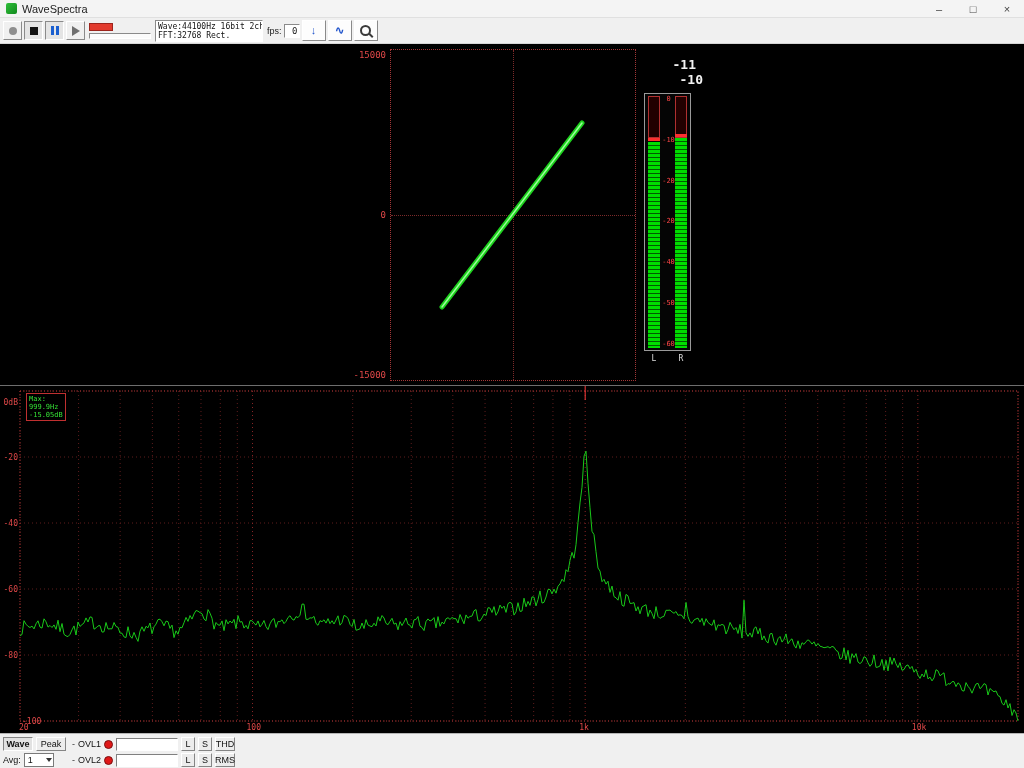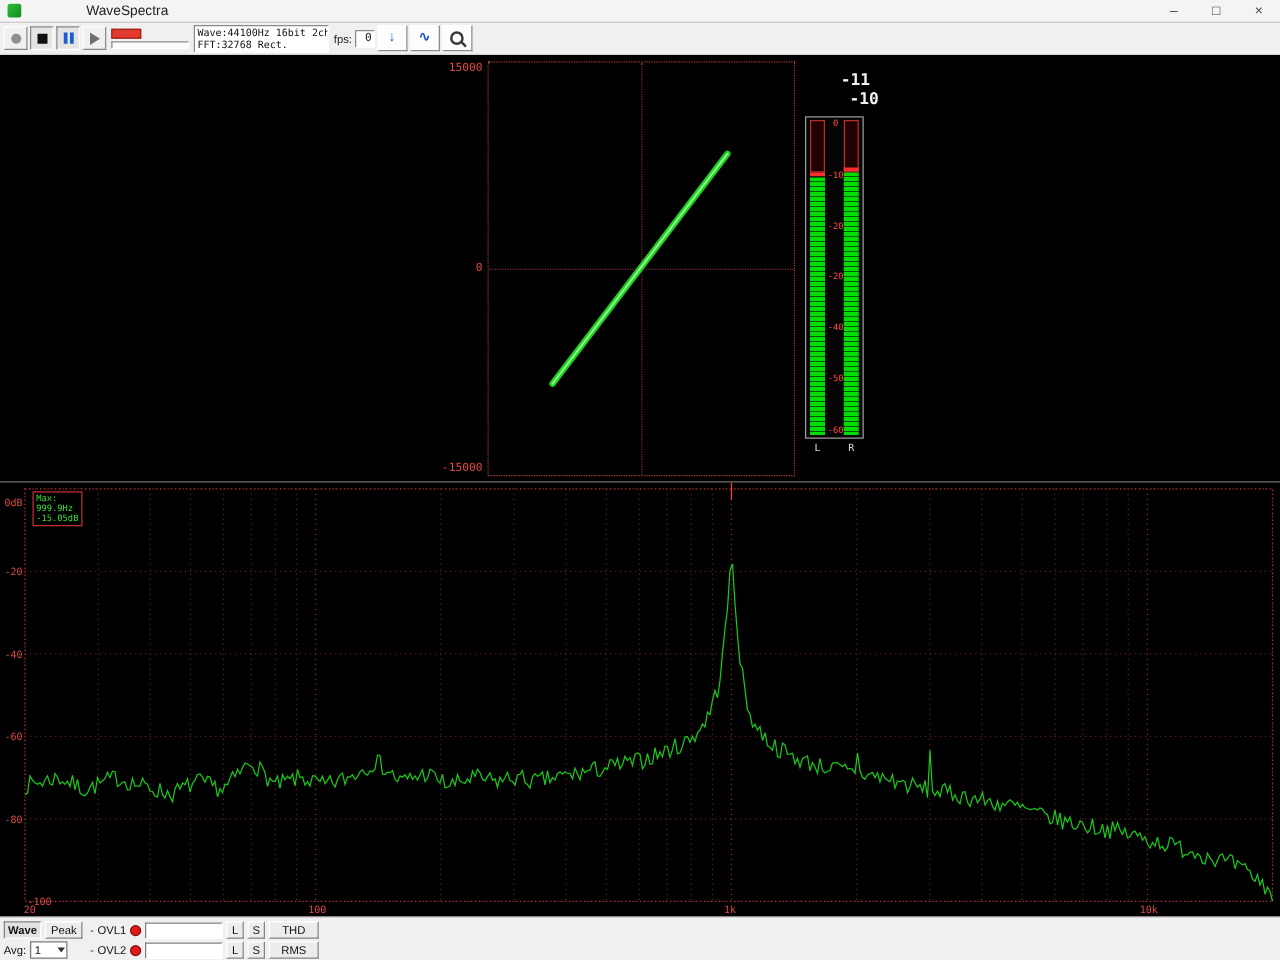--- a/index.html
+++ b/index.html
@@ -1,18 +1,18 @@
 <!DOCTYPE html>
 <html><head>
 <meta charset="utf-8">
 <style>
   html,body{margin:0;padding:0;}
   body{width:1024px;height:768px;background:#000;font-family:"Liberation Sans",sans-serif;overflow:hidden;position:relative;}
   
-  .titlebar{height:18px;background:#f4f4f4;display:flex;align-items:center;box-sizing:border-box;border-bottom:1px solid #e0e0e0;gap:47px;}
+  .titlebar{height:18px;background:#f4f4f4;display:flex;align-items:center;box-sizing:border-box;border-bottom:1px solid #e0e0e0;}
   .app-icon{width:11px;height:11px;background:linear-gradient(135deg,#2fbf3a,#128a1e);margin:0 5px 0 6px;border-radius:2px;}
   .title-text{font-size:11px;color:#222;}
   .win-btns{margin-left:auto;display:flex;height:100%;}
   .win-btn{width:34px;display:flex;align-items:center;justify-content:center;font-size:11px;color:#444;}
   
   .toolbar{height:26px;background:#f0f0f0;border-bottom:1px solid #d6d6d6;display:flex;align-items:center;padding-left:3px;gap:2px;box-sizing:border-box;}
   .tbtn{width:19px;height:19px;background:#f0f0f0;border:1px solid;border-color:#fff #8a8a8a #8a8a8a #fff;display:flex;align-items:center;justify-content:center;box-sizing:border-box;font-size:10px;}
   .tbtn.pressed{border-color:#8a8a8a #fff #fff #8a8a8a;background:#e4e4e4;}
   .g-rec{width:8px;height:8px;border-radius:50%;background:#8f8f8f;}
   .g-stop{width:8px;height:8px;background:#111;}
@@ -59,21 +59,21 @@
   .max-box{position:absolute;left:2px;top:7px;border:1px solid #c03030;background:#000;padding:1px 2px;font:7px "DejaVu Sans Mono",monospace;color:#35e035;line-height:8px;margin-left:24px;}
   
   .statusbar{height:35px;background:#f0f0f0;border-top:1px solid #b5b5b5;box-sizing:border-box;padding-top:2px;}
   .sb-row{display:flex;align-items:center;height:16px;padding-left:3px;gap:3px;font-size:9px;color:#111;}
   .sb-btn{border:1px solid;border-color:#fff #858585 #858585 #fff;background:#ececec;font-size:9px;height:14px;display:flex;align-items:center;justify-content:center;box-sizing:border-box;padding:0 3px;}
   .sb-btn.pressed{border-color:#858585 #fff #fff #858585;background:#e2e2e2;font-weight:bold;}
   .lead{width:66px;min-width:66px;display:flex;gap:3px;align-items:center;}
   .led{width:7px;height:7px;border-radius:50%;background:#e01818;border:1px solid #7a0f0f;box-sizing:content-box;}
   .sb-field{width:62px;height:13px;background:#fff;border:1px solid;border-color:#808080 #fff #fff #808080;box-sizing:border-box;font-size:9px;}
   .sb-sm{width:14px;padding:0;}
-  .sb-wide{width:40px;}
+  .sb-wide{width:20px;}
   .avg-select{width:30px;height:14px;background:#fff;border:1px solid #7a7a7a;display:flex;align-items:center;justify-content:space-between;padding:0 1px 0 3px;box-sizing:border-box;}
   .arrow-down{width:0;height:0;border-left:3px solid transparent;border-right:3px solid transparent;border-top:4px solid #333;}
   .dash{color:#333;}
 </style>
 </head>
 <body>
 
 <div class="titlebar">
   <span class="app-icon"></span>
   <span class="title-text">WaveSpectra</span>

